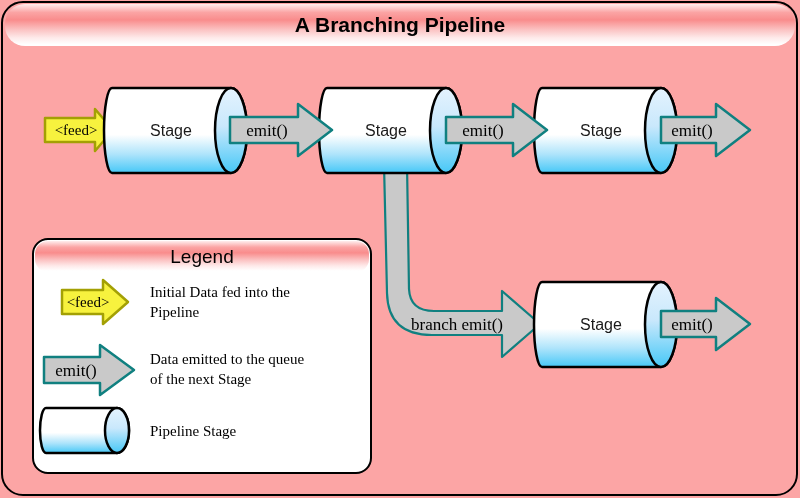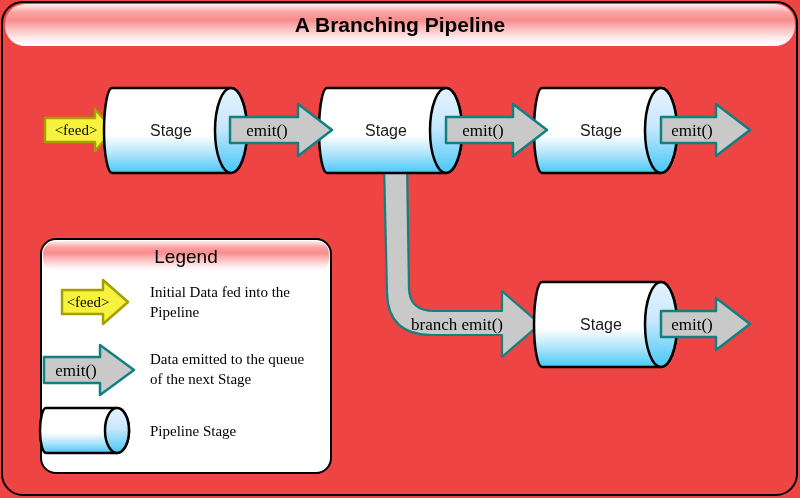--- a/index.html
+++ b/index.html
@@ -1,39 +1,39 @@
 <!DOCTYPE html>
 <html><head>
 <meta charset="utf-8">
 <style>
   html,body { margin:0; padding:0; background:#ffffff; }
   #canvas {
     position:relative; width:800px; height:498px;
     font-family:"Liberation Sans", sans-serif;
-    background:#ef4444; overflow:hidden;
+    background:#fca5a5; overflow:hidden;
   }
   .outer-frame {
     position:absolute; left:1px; top:1px; right:2px; bottom:2px;
     border:2.5px solid #000; border-radius:22px;
     pointer-events:none;
   }
   .pink-pill {
     background:linear-gradient(180deg,#ffeeee 0%,#fba4a4 20%,#f98c8c 38%,#fbc4c4 62%,#fee9e9 80%,#ffffff 96%);
   }
   .title-bar {
     position:absolute; left:5px; top:4px; width:790px; height:42px;
     border-radius:20px;
     display:flex; align-items:center; justify-content:center;
   }
   .title-bar .title-text {
     font-size:21px; font-weight:bold; color:#000; letter-spacing:0px;
   }
   .legend-box {
-    position:absolute; left:40px; top:238px; width:288px; height:232px;
-    border:2.5px solid #000; border-radius:16px; background:#ffffff;
+    position:absolute; left:32px; top:238px; width:288px; height:232px;
+    border:2.5px solid #000; border-radius:16px; background:#ffffff;padding-left:48px;
   }
   .legend-header {
     position:absolute; left:1px; top:1px; right:1px; height:31px;
     border-radius:13px;
     display:flex; align-items:center; justify-content:center;
   }
   .legend-header .legend-title-text { font-size:19px; color:#000; }
   svg.diagram { position:absolute; left:0; top:0; }
   .serif-label { font-family:"Liberation Serif", serif; fill:#000; }
   .sans-label  { font-family:"Liberation Sans", sans-serif; fill:#1a1a1a; }

